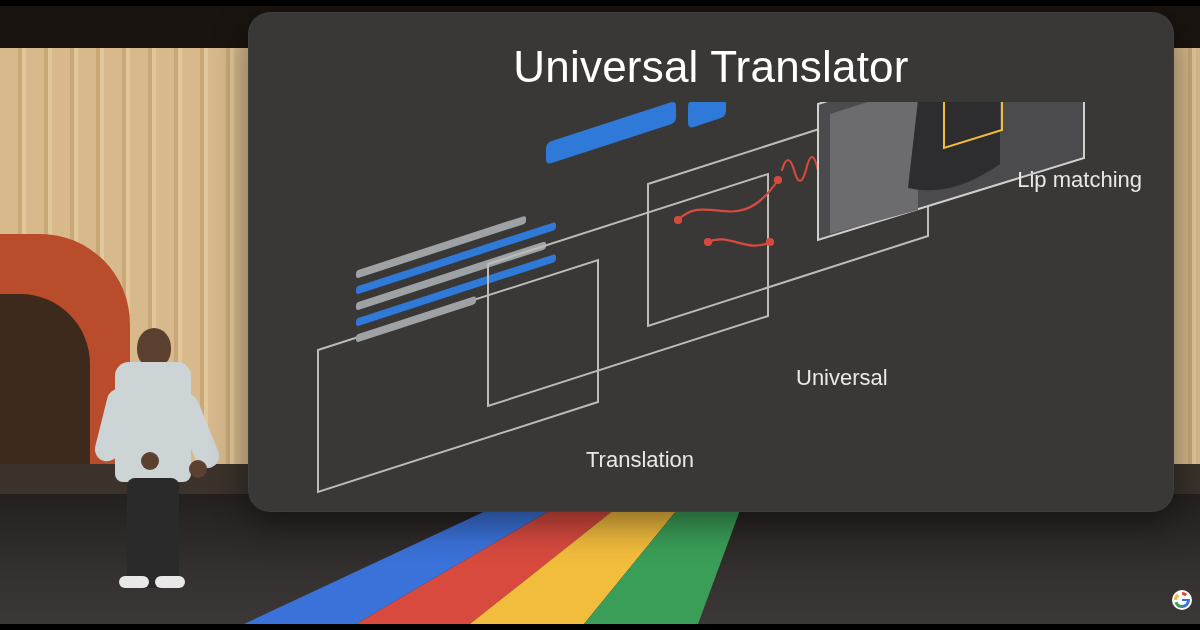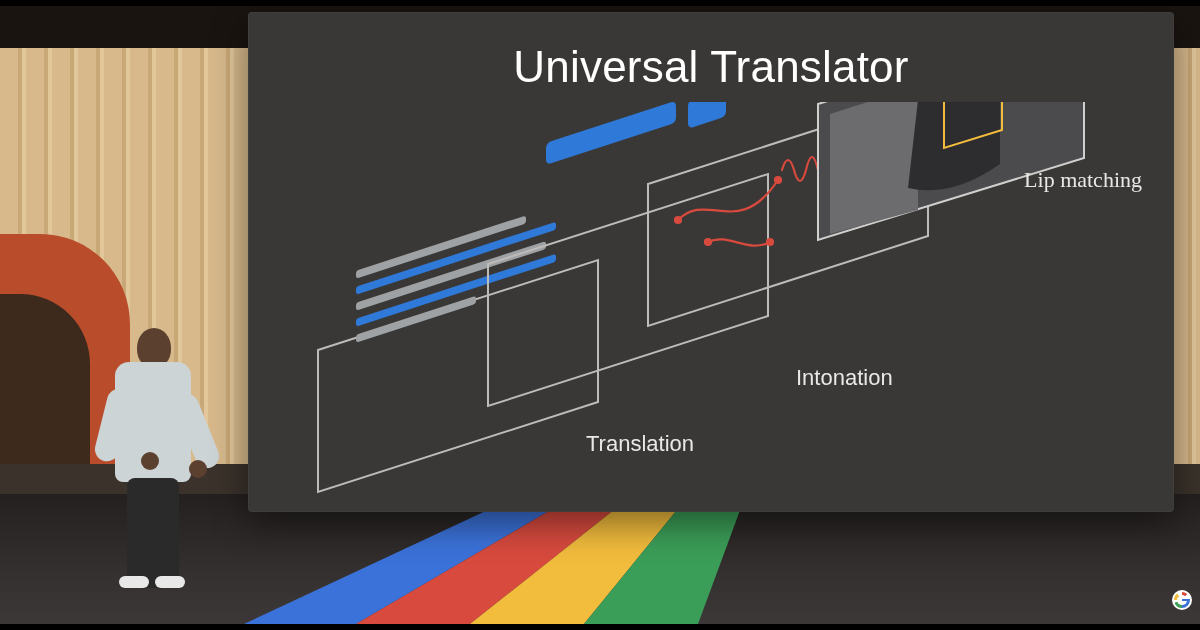--- a/index.html
+++ b/index.html
@@ -58,36 +58,36 @@
   .hand-l { position:absolute; top:124px; left:36px; width:18px; height:18px; background:#5b4030; border-radius:50%; }
   .hand-r { position:absolute; top:132px; right:-6px; width:18px; height:18px; background:#5b4030; border-radius:50%; }
   .legs { position:absolute; top:150px; left:22px; width:52px; height:110px; background:#2a2a2a; border-radius:8px 8px 4px 4px; }
   .shoe-l, .shoe-r { position:absolute; bottom:0; width:30px; height:12px; background:#e8e8e8; border-radius:6px; }
   .shoe-l { left:14px; } .shoe-r { left:50px; }
 
   
   .screen {
     position:absolute; top:6px; left:248px; width:926px; height:500px;
     background:#3a3836;
-    border-radius:4px;
+    border-radius:22px;
     box-shadow: 0 12px 36px rgba(0,0,0,.45), inset 0 0 0 1px rgba(255,255,255,.03);
     color:#fff;
   }
   .screen .title {
     position:absolute; top:30px; left:0; right:0; text-align:center;
     font-size:44px; font-weight:500; letter-spacing:.2px;
   }
   .iso { position:absolute; top:90px; left:30px; width:860px; height:400px; }
   .iso svg { width:100%; height:100%; }
 
   .layer-label { position:absolute; color:#e8e8e6; font-size:22px; font-weight:400; line-height:1.25; }
-  .lbl-lip    { top:154px; right:32px;font-family:Liberation Serif, serif; }
+  .lbl-lip    { top:154px; right:32px; }
   .lbl-speech { top:246px; right:70px; width:140px; }
   .lbl-inton  { top:352px; left:548px; }
-  .lbl-trans  { top:418px; left:338px; }
+  .lbl-trans  { top:434px; left:338px; }
 
   
   .google-bug { position:absolute; right:6px; bottom:12px; width:24px; height:24px; }
 
 </style>
 </head>
 <body>
 
 <div class="frame">
   <div class="letterbox-top"></div>
@@ -188,21 +188,21 @@
               <ellipse cx="694" cy="76" rx="26" ry="30" fill="#b9a89a" transform="skewY(-18)"></ellipse>
               <path d="M 676 42 q 22 -18 40 4 q 8 16 -4 32 l -36 6 Z" fill="#3a2f28" transform="skewY(-18)"></path>
 
               <path d="M 666 54 L 724 36 L 724 110 L 666 128 Z" fill="none" stroke="#f2bc3d" stroke-width="2"></path>
             </g>
           </g>
         </svg>
       </div>
 
       <div class="layer-label lbl-lip">Lip matching</div>
-      <div class="layer-label lbl-inton">Intonation</div>
+      <div class="layer-label lbl-inton">Universal</div>
       <div class="layer-label lbl-trans">Translation</div>
     </div>
 
     <div class="google-bug">
       <svg viewBox="0 0 24 24">
         <circle cx="12" cy="12" r="10" fill="#fff"></circle>
         <path d="M12 4a8 8 0 0 1 5.3 2l-2.2 2.2A5 5 0 0 0 12 7v-3z" fill="#d84a3e"></path>
         <path d="M4 12a8 8 0 0 1 3.2-6.4l2 2.6A5 5 0 0 0 7 12H4z" fill="#f2bc3d"></path>
         <path d="M12 20a8 8 0 0 1-7.5-5.2l2.9-1A5 5 0 0 0 12 17v3z" fill="#3b9e58"></path>
         <path d="M20 12a8 8 0 0 1-8 8v-3a5 5 0 0 0 4.9-4H12v-2h8v1z" fill="#3b72d9"></path>

